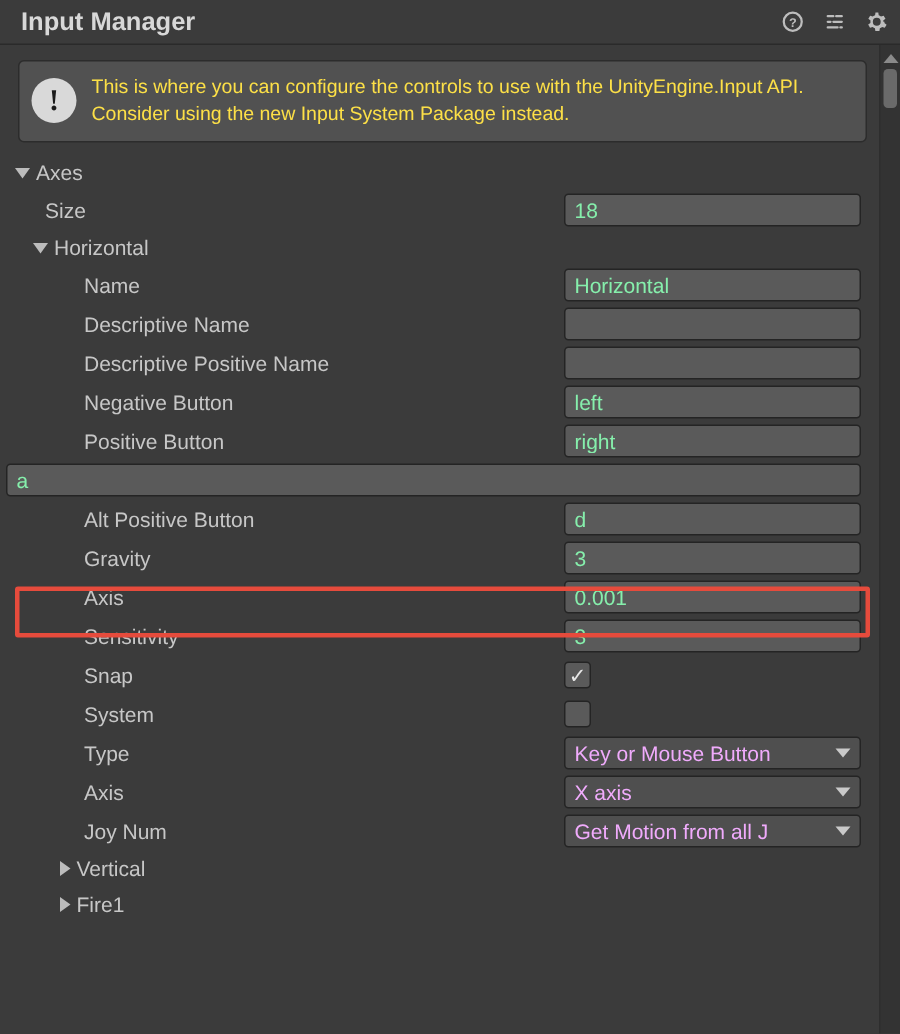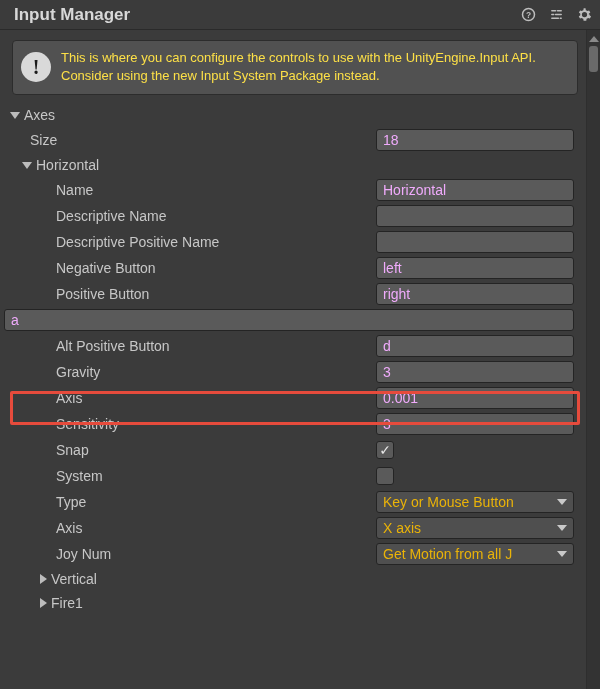--- a/index.html
+++ b/index.html
@@ -81,31 +81,31 @@
     flex:0 0 372px;
     white-space:nowrap;
     color:var(--text);
   }
   .row .field{flex:1;min-width:0;}
   input[type=text]{
     width:100%;height:22px;
     background:var(--field-bg);
     border:1px solid #242424;
     border-radius:3px;
-    color:#f0abfc;
+    color:#86efac;
     font-size:14px;
     padding:0 6px;
     outline:none;
   }
   .select{
     width:100%;height:22px;
     background:var(--field-bg2);
     border:1px solid #242424;
     border-radius:3px;
-    color:#eab308;
+    color:#f0abfc;
     font-size:14px;
     padding:0 18px 0 6px;
     display:flex;align-items:center;
     position:relative;
     overflow:hidden;white-space:nowrap;
   }
   .select::after{
     content:"";position:absolute;right:6px;top:50%;transform:translateY(-50%);
     width:0;height:0;border-left:5px solid transparent;border-right:5px solid transparent;border-top:6px solid #c9c9c9;
   }

